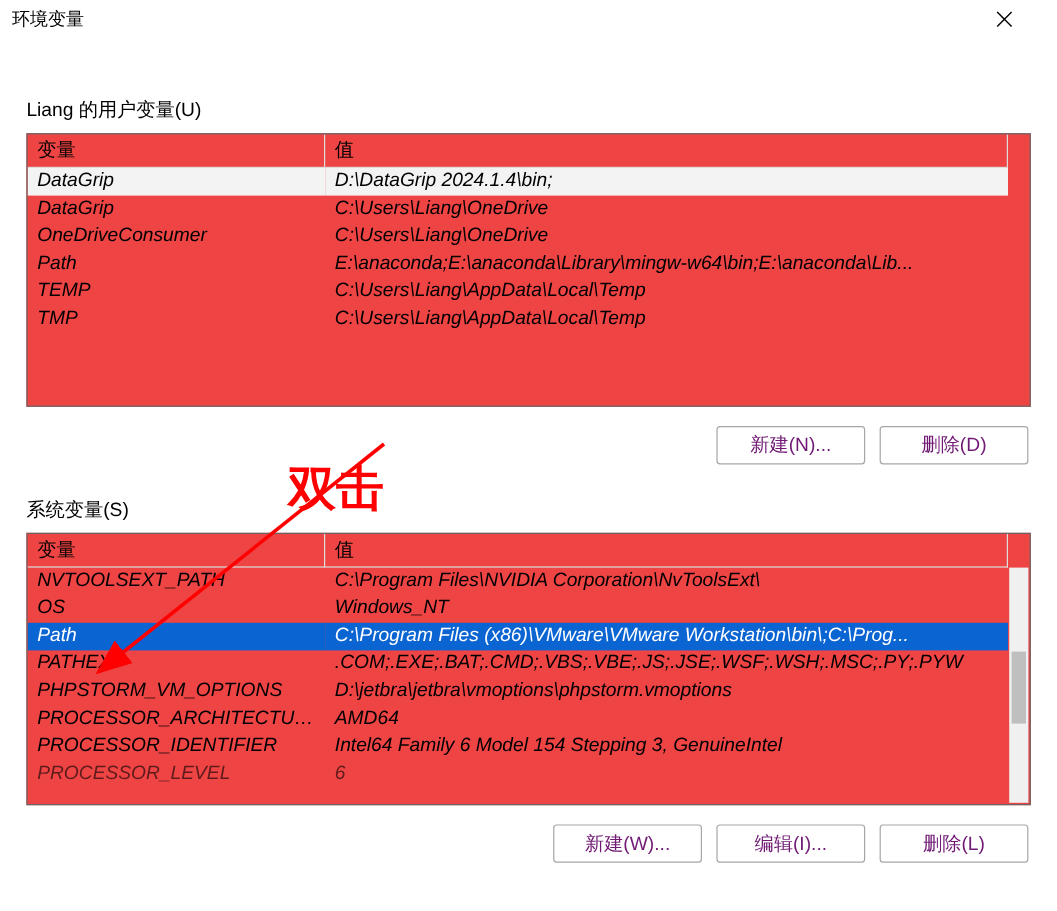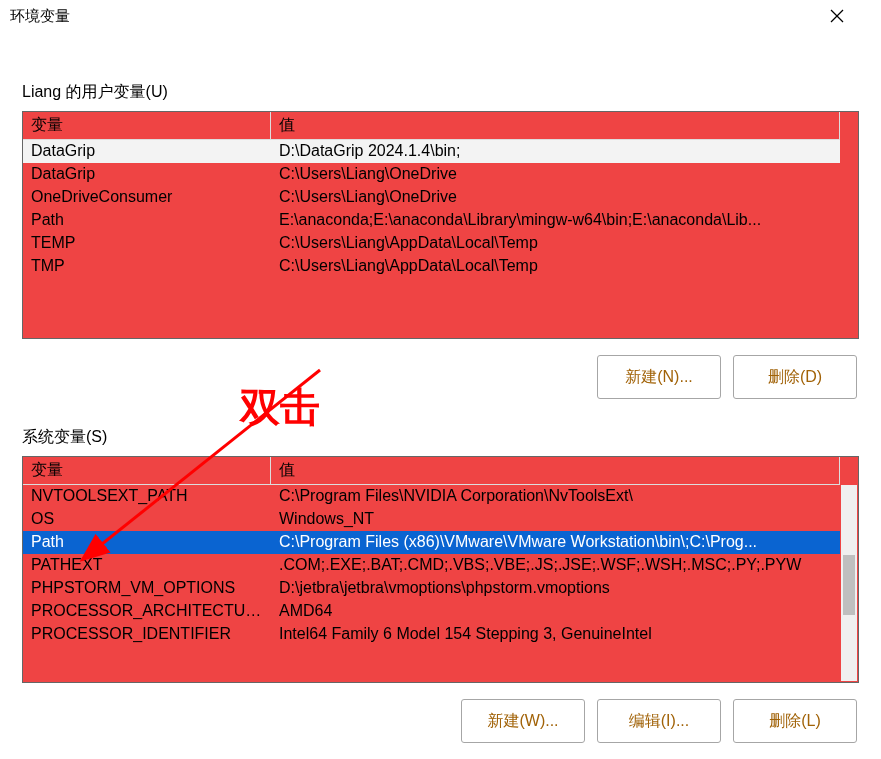--- a/index.html
+++ b/index.html
@@ -89,20 +89,21 @@
       display: table-row;
     }
     .td {
       display: table-cell;
       font-size: 16px;
       padding: 2px 8px 3px 8px;
       white-space: nowrap;
       overflow: hidden;
       text-overflow: ellipsis;
       color: #000;
+      font-style: italic;
     }
     .td.col-var {
       width: 248px;
     }
     .tr.alt .td {
       background: #f3f3f3;
     }
     .tr.sel .td {
       background: #0a64d1;
       color: #fff;
@@ -131,28 +132,28 @@
     }
     .button-row {
       display: flex;
       justify-content: flex-end;
       gap: 12px;
       margin-top: 16px;
       padding-right: 2px;
     }
     .btn {
       width: 124px;
-      height: 44px;
+      height: 32px;
       border: 1px solid #a6a6a6;
       background: #fff;
       font-size: 16px;
       font-family: inherit;
       cursor: pointer;
       border-radius: 3px;
-      color: #a16207;
+      color: #701a75;
     }
 
     
     .annot-label {
       position: absolute;
       color: #ff0000;
       font-size: 40px;
       font-weight: bold;
       top: 380px;
       left: 240px;
@@ -252,20 +253,24 @@
           <div class="td col-var">PHPSTORM_VM_OPTIONS</div>
           <div class="td">D:\jetbra\jetbra\vmoptions\phpstorm.vmoptions</div>
         </div>
         <div class="tr">
           <div class="td col-var">PROCESSOR_ARCHITECTURE</div>
           <div class="td">AMD64</div>
         </div>
         <div class="tr">
           <div class="td col-var">PROCESSOR_IDENTIFIER</div>
           <div class="td">Intel64 Family 6 Model 154 Stepping 3, GenuineIntel</div>
+        </div>
+        <div class="tr" style="opacity:0.6">
+          <div class="td col-var">PROCESSOR_LEVEL</div>
+          <div class="td">6</div>
         </div>
       </div>
     </div>
     <div class="scrollbar-right sys">
       <div class="thumb"></div>
     </div>
   </div>
 
   <div class="button-row">
     <button class="btn">新建(W)...</button>

